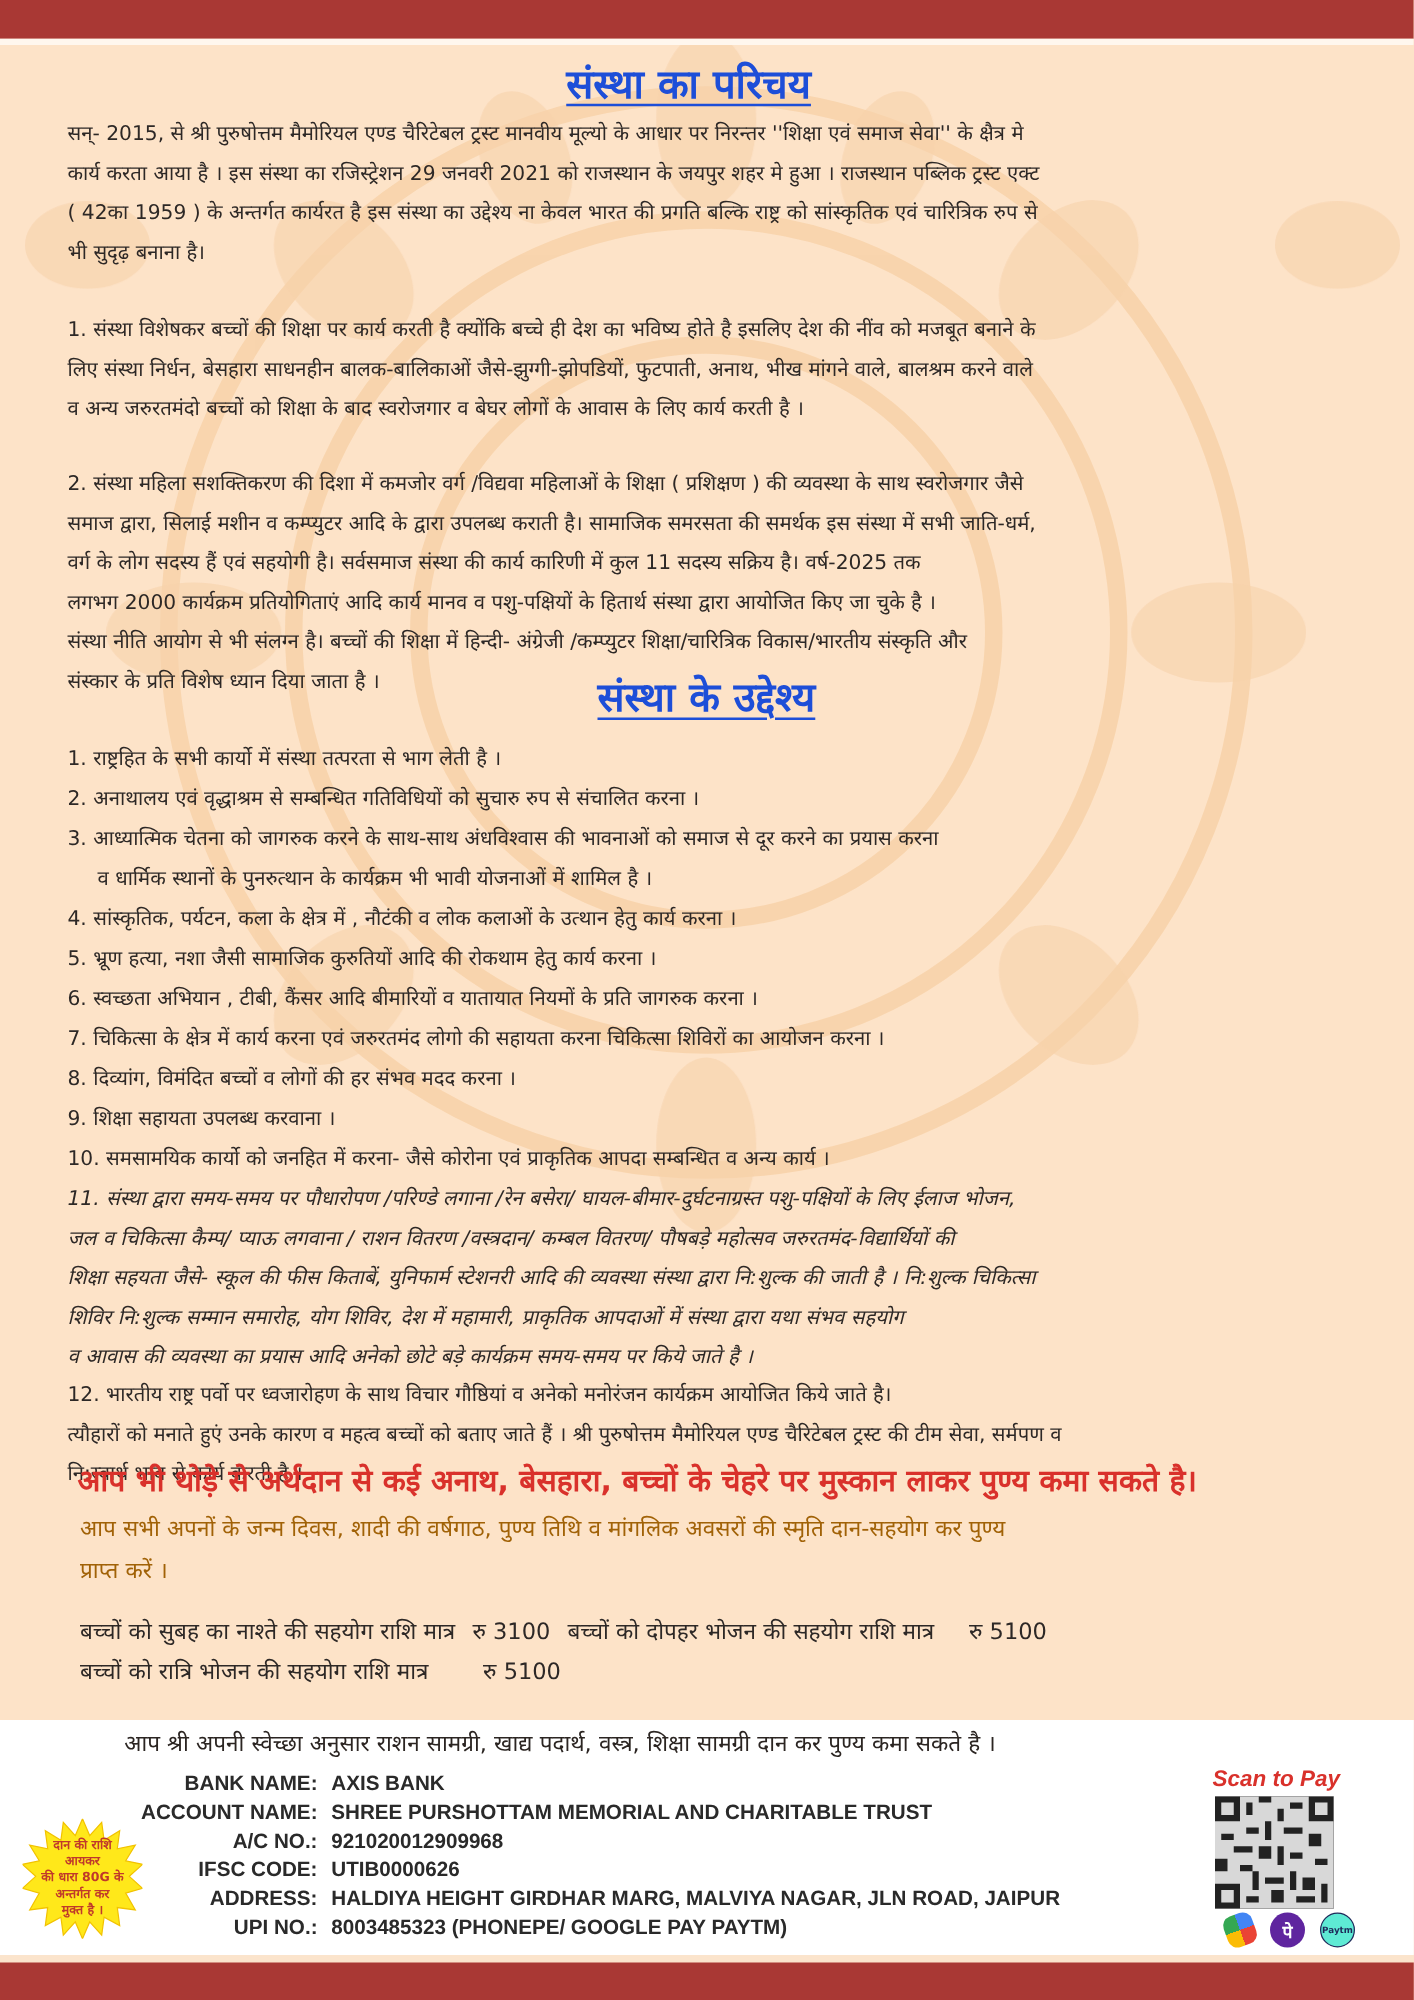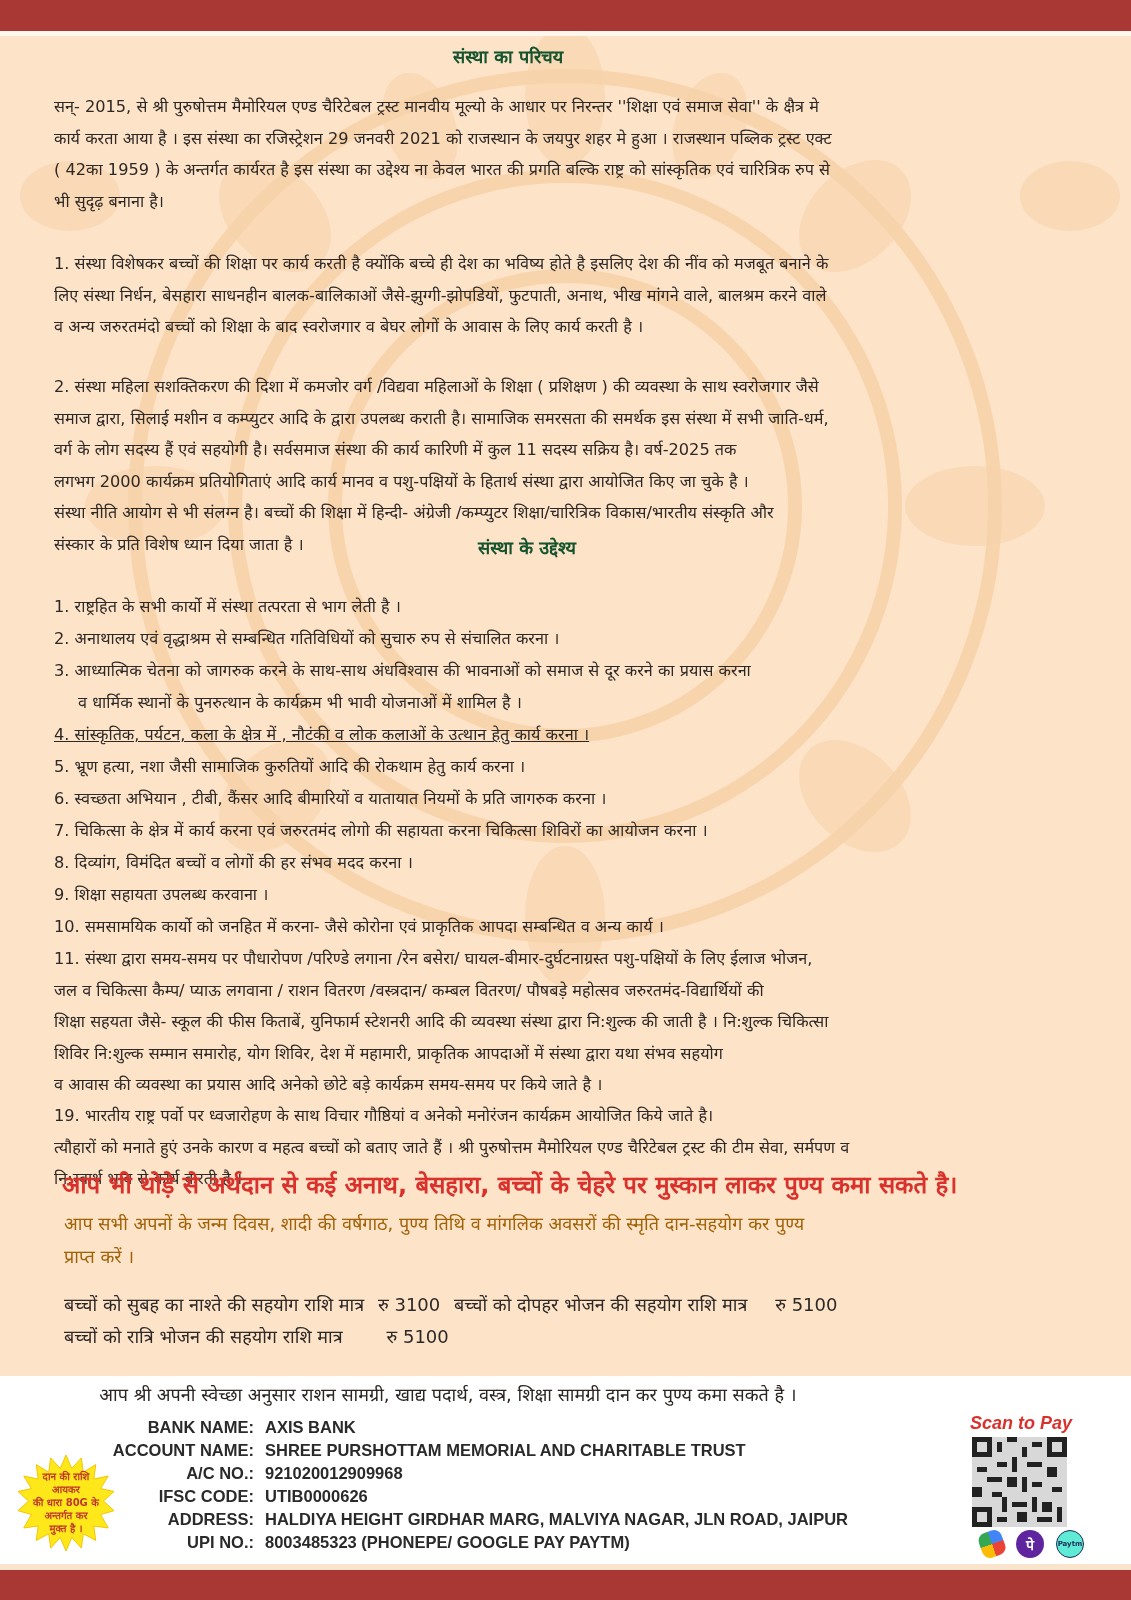--- a/index.html
+++ b/index.html
@@ -15,23 +15,24 @@
   .bottom-bar { position: absolute; left: 0; top: 1570px; width: 1131px; height: 30px; background: #a93834; }
   .bottom-strip { position: absolute; left: 0; top: 1564px; width: 1131px; height: 6px; background: #fbe4cc; }
 
   .bg-pattern { position: absolute; left: 0; top: 36px; width: 1131px; height: 1340px; overflow: hidden; pointer-events: none; }
   .bg-pattern svg { position: absolute; }
 
   .content { position: absolute; left: 0; top: 36px; width: 1131px; height: 1340px; }
 
   .section-title {
     position: absolute;
-    color: #14532d;
+    color: #1d4ed8;
     font-weight: bold;
-    font-size: 18px;
+    font-size: 32px;
+    text-decoration: underline;
     text-decoration-thickness: 2px;
     text-underline-offset: 5px;
     white-space: nowrap;
   }
   .para { position: absolute; left: 54px; width: 1020px; font-size: 16.2px; line-height: 31.5px; color: #2d2826; }
   .list-item { position: absolute; left: 54px; width: 1030px; font-size: 16.2px; line-height: 31.5px; color: #2d2826; white-space: nowrap; }
   .list-item .indent { padding-left: 24px; display:block; }
 
   .appeal { position: absolute; left: 62px; top: 1167px; color: #d9312b; font-weight: bold; font-size: 24px; white-space: nowrap; }
   .donate-para { position: absolute; left: 64px; font-size: 18px; line-height: 33px; color: #a16207; width: 1000px; }
@@ -112,38 +113,38 @@
   </div>
 
   <div class="section-title" style="left:478px; top:499px;">संस्था के उद्देश्य</div>
 
   <div class="list-item" style="top:555px;">1.  राष्ट्रहित के सभी कार्यो में संस्था तत्परता से भाग लेती है ।</div>
   <div class="list-item" style="top:587px;">2.  अनाथालय एवं वृद्धाश्रम से सम्बन्धित गतिविधियों को सुचारु रुप से संचालित करना ।</div>
   <div class="list-item" style="top:619px;">
     <span>3.  आध्यात्मिक चेतना को जागरुक करने के साथ-साथ अंधविश्वास की भावनाओं को समाज से दूर करने का प्रयास करना</span>
     <span class="indent">व धार्मिक स्थानों के पुनरुत्थान के कार्यक्रम भी भावी योजनाओं में शामिल है ।</span>
   </div>
-  <div class="list-item" style="top:683px;text-decoration:underline;">4.  सांस्कृतिक, पर्यटन, कला के क्षेत्र में , नौटंकी व लोक कलाओं के उत्थान हेतु कार्य करना ।</div>
+  <div class="list-item" style="top:683px;">4.  सांस्कृतिक, पर्यटन, कला के क्षेत्र में , नौटंकी व लोक कलाओं के उत्थान हेतु कार्य करना ।</div>
   <div class="list-item" style="top:715px;">5.  भ्रूण हत्या, नशा जैसी सामाजिक कुरुतियों आदि की रोकथाम हेतु कार्य करना ।</div>
   <div class="list-item" style="top:747px;">6. स्वच्छता अभियान , टीबी, कैंसर आदि बीमारियों व यातायात नियमों के प्रति जागरुक करना ।</div>
   <div class="list-item" style="top:779px;">7. चिकित्सा के क्षेत्र में कार्य करना एवं जरुरतमंद लोगो की सहायता करना चिकित्सा शिविरों का आयोजन करना ।</div>
   <div class="list-item" style="top:811px;">8. दिव्यांग, विमंदित बच्चों व लोगों की हर संभव मदद करना  ।</div>
   <div class="list-item" style="top:843px;">9.  शिक्षा सहायता उपलब्ध करवाना ।</div>
   <div class="list-item" style="top:875px;">10. समसामयिक कार्यो को जनहित में करना- जैसे कोरोना एवं प्राकृतिक आपदा सम्बन्धित व अन्य कार्य ।</div>
 
-  <div class="list-item" style="top:907px;">
+  <div class="list-item" style="top:907px;font-style:italic;">
     <div>11. संस्था द्वारा समय-समय पर पौधारोपण /परिण्डे लगाना /रेन बसेरा/ घायल-बीमार-दुर्घटनाग्रस्त पशु-पक्षियों के लिए ईलाज भोजन,</div>
     <div>जल व चिकित्सा कैम्प/ प्याऊ लगवाना / राशन वितरण /वस्त्रदान/ कम्बल वितरण/ पौषबड़े महोत्सव जरुरतमंद-विद्यार्थियों की</div>
     <div>शिक्षा सहयता जैसे- स्कूल की फीस किताबें, युनिफार्म स्टेशनरी आदि की व्यवस्था संस्था द्वारा नि:शुल्क की जाती है । नि:शुल्क चिकित्सा</div>
     <div>शिविर नि:शुल्क सम्मान समारोह, योग शिविर, देश में महामारी, प्राकृतिक आपदाओं में संस्था द्वारा यथा संभव सहयोग</div>
     <div>व आवास की व्यवस्था का प्रयास आदि अनेको छोटे बड़े कार्यक्रम समय-समय पर किये जाते है ।</div>
   </div>
 
   <div class="list-item" style="top:1064px;">
-    <div>19. भारतीय राष्ट्र पर्वो पर ध्वजारोहण के साथ विचार गौष्ठियां व अनेको मनोरंजन कार्यक्रम आयोजित किये जाते है।</div>
+    <div>12. भारतीय राष्ट्र पर्वो पर ध्वजारोहण के साथ विचार गौष्ठियां व अनेको मनोरंजन कार्यक्रम आयोजित किये जाते है।</div>
     <div>त्यौहारों को मनाते हुएं उनके कारण व महत्व बच्चों को बताए जाते हैं । श्री पुरुषोत्तम मैमोरियल एण्ड चैरिटेबल ट्रस्ट की टीम सेवा, सर्मपण व</div>
     <div>नि:स्वार्थ भाव से कार्य करती है ।</div>
   </div>
 </div>
 
 <div class="appeal">आप भी थोड़े से अर्थदान से कई अनाथ, बेसहारा, बच्चों के चेहरे पर मुस्कान लाकर पुण्य कमा सकते है।</div>
 
 <div class="donate-para" style="top:1207px;">
   <div>आप सभी अपनों के जन्म दिवस, शादी की वर्षगाठ, पुण्य तिथि व मांगलिक अवसरों की स्मृति दान-सहयोग कर पुण्य</div>
   <div>प्राप्त करें ।</div>

